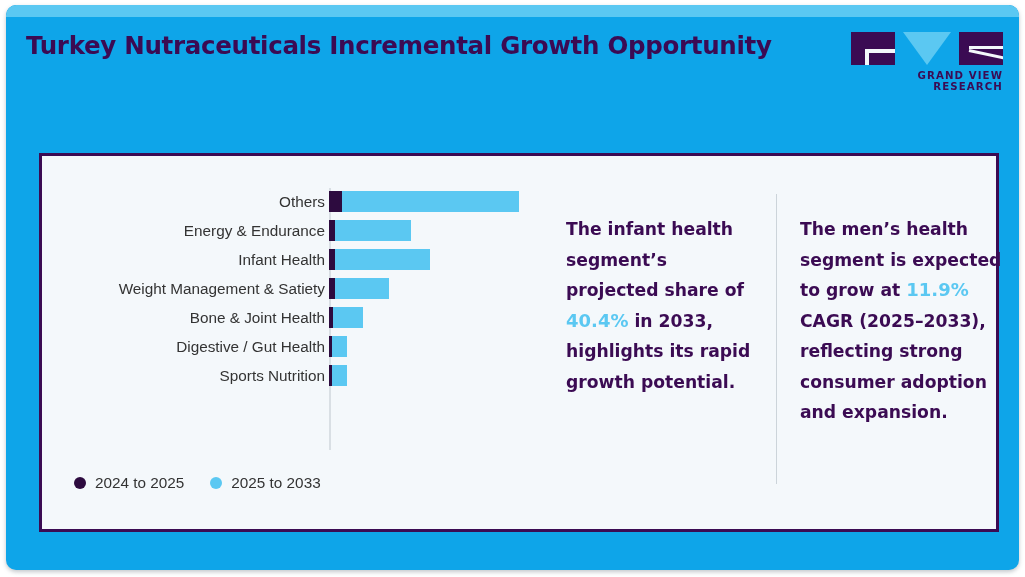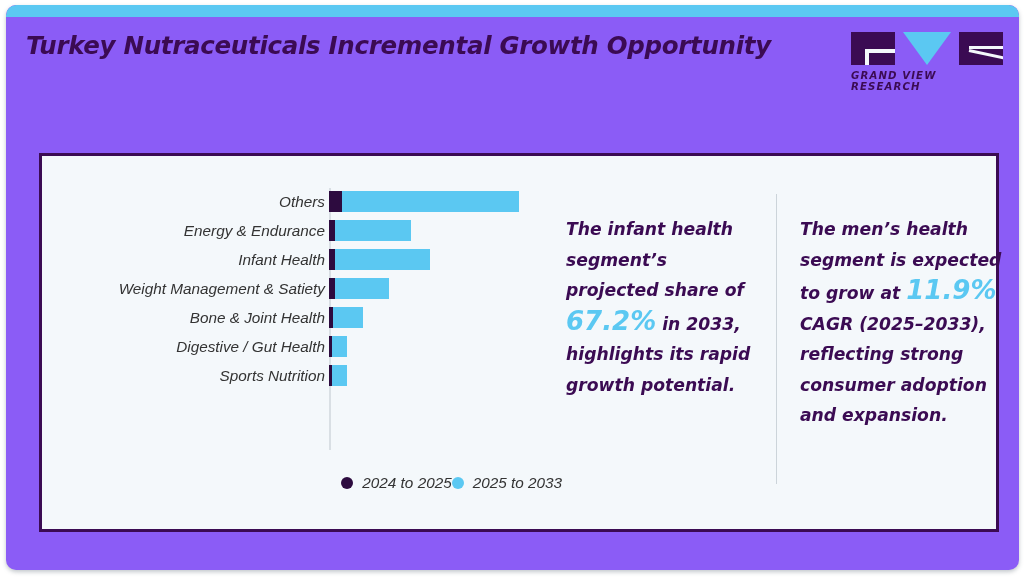--- a/index.html
+++ b/index.html
@@ -13,25 +13,24 @@
     overflow: hidden;
     font-family: "Liberation Sans", sans-serif;
   }
 
   
   #infographic {
     position: relative;
     width: 1013px;
     height: 565px;
     margin: 5px 6px;
-    background: #8b5cf6;
+    background: #0ea5e9;
     border-radius: 10px;
     box-shadow: 0 2px 4px rgba(120,130,140,0.45);
     overflow: hidden;
-    font-style: italic;
   }
   #top-accent-bar {
     position: absolute;
     top: 0; left: 0;
     width: 1013px;
     height: 12px;
     background: #5bc8f2;
     border-top-left-radius: 10px;
     border-top-right-radius: 10px;
   }
@@ -118,21 +117,21 @@
     content: "";
     position: absolute;
     left: 10px; top: 14px;
     width: 34px; height: 3px;
     background: #f4f8fb;
   }
   #logo-wordmark {
     position: absolute;
     left: 0; top: 38px;
     width: 152px;
-    text-align: left;
+    text-align: right;
     color: #3b0b53;
     font-family: "DejaVu Sans", sans-serif;
     font-weight: bold;
     font-size: 10.2px;
     letter-spacing: 1.1px;
   }
 
   
   #chart-panel {
     position: absolute;
@@ -187,22 +186,24 @@
     background: #d9dfe4;
   }
 
   
   #chart-legend {
     position: absolute;
     left: 0;
     top: 318px;
     width: 520px;
     display: flex;
-    justify-content: flex-end;
+    justify-content: flex-start;
     align-items: center;
+    gap: 26px;
+    padding-left: 32px;
   }
   .legend-item {
     display: flex;
     align-items: center;
     gap: 9px;
   }
   .legend-dot {
     width: 12px; height: 12px;
     border-radius: 50%;
     display: inline-block;
@@ -221,21 +222,21 @@
     color: #3b0b53;
     font-family: "DejaVu Sans", sans-serif;
     font-weight: bold;
     font-size: 17.2px;
     line-height: 30.5px;
   }
   #callout-left  { left: 524px; width: 190px; }
   #callout-right { left: 758px; width: 210px; }
   .stat-number {
     color: #5bc8f2;
-    font-size: 26px;
+    font-size: 18px;
     font-weight: bold;
   }
   #callout-divider {
     position: absolute;
     left: 734px;
     top: 38px;
     width: 1px;
     height: 290px;
     background: #ccd4da;
   }
@@ -326,21 +327,21 @@
         </div>
         <div class="legend-item">
           <span class="legend-dot" style="background: rgb(91, 200, 242);"></span>
           <span class="legend-text">2025 to 2033</span>
         </div>
       </div>
 
     <div id="callout-divider"></div>
 
     <div class="callout" id="callout-left">
-      <span>The infant health segment’s projected share of </span><span class="stat-number">67.2%</span><span> in 2033, highlights its rapid growth potential.</span>
+      <span>The infant health segment’s projected share of </span><span class="stat-number">40.4%</span><span> in 2033, highlights its rapid growth potential.</span>
     </div>
 
     <div class="callout" id="callout-right">
       <span>The men’s health segment is expected to grow at </span><span class="stat-number">11.9%</span><span> CAGR (2025–2033), reflecting strong consumer adoption and expansion.</span>
     </div>
 
   </div>
 </div>
 
 </body></html>

